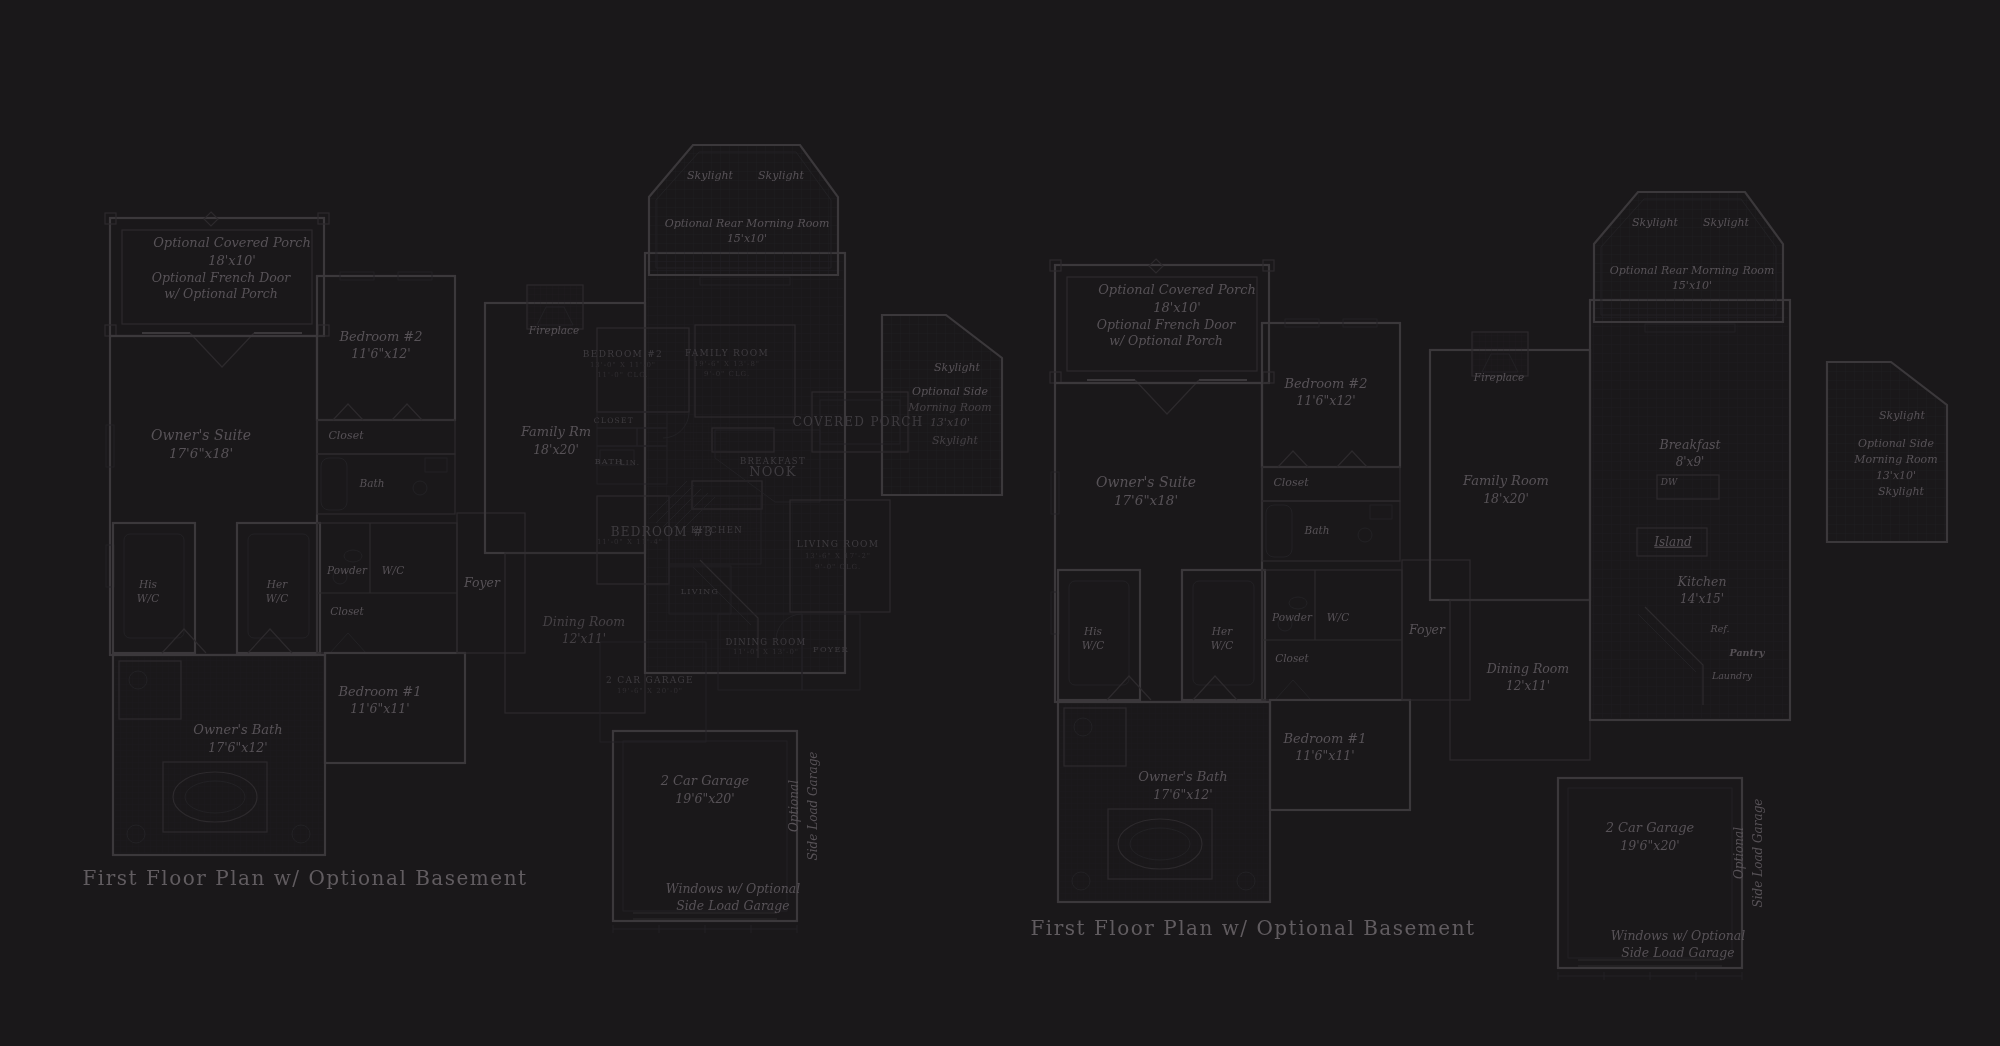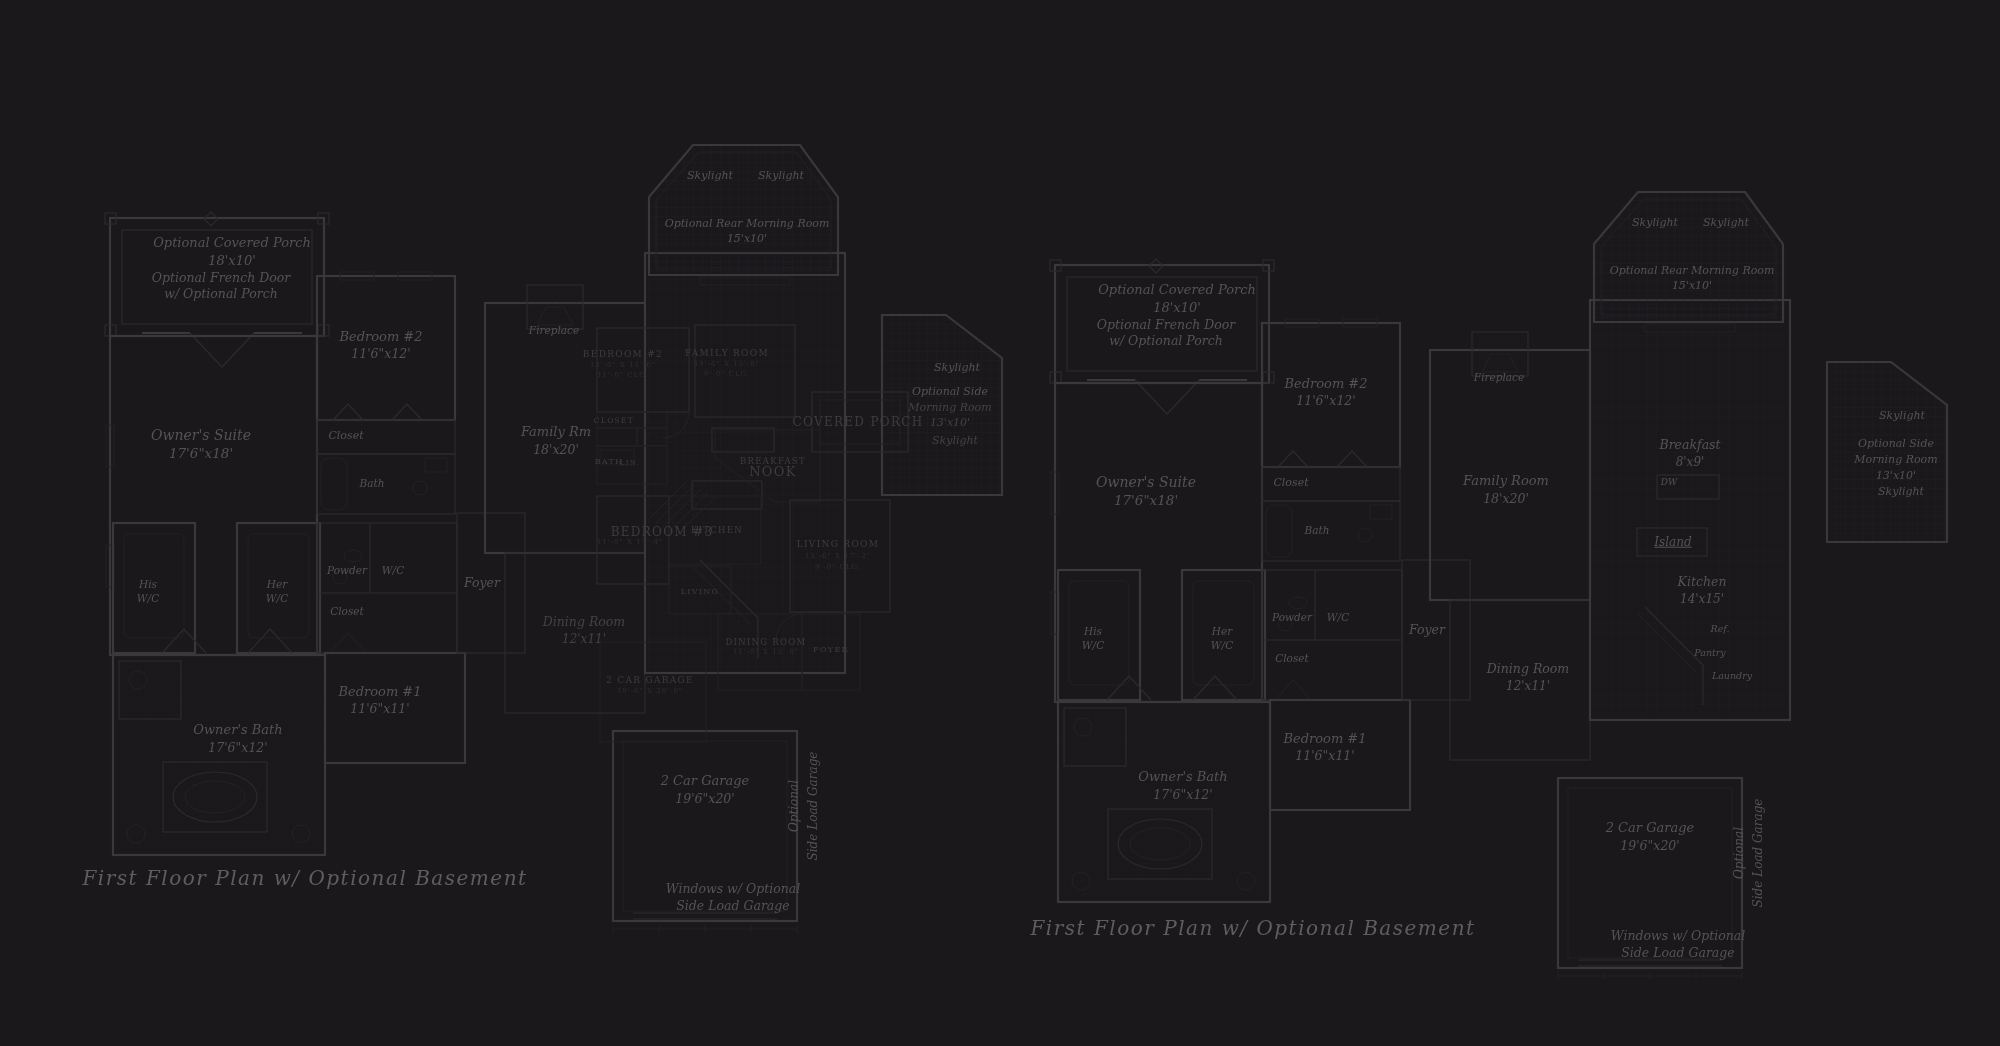--- a/index.html
+++ b/index.html
@@ -12,21 +12,21 @@
   }
   #bp{position:absolute;left:0;top:0;}
   #labels{position:absolute;left:0;top:0;width:2000px;height:1046px;}
   .lbl{
     position:absolute;white-space:nowrap;line-height:1.05;
     pointer-events:none;text-align:center;
   }
   .it{font-style:italic;color:var(--textItalic,#575257);}
   .caps{color:var(--textCaps,#3f3c40);letter-spacing:1.3px;font-style:normal;}
   .capsd{color:var(--textDim,#312e32);letter-spacing:1px;font-style:normal;}
-  .title{font-style:italic;color:var(--textTitle,#615c60);letter-spacing:1.5px;}
+  .title{color:var(--textTitle,#615c60);letter-spacing:1.5px;}
   
   .w{stroke:var(--wall,#3b383b);stroke-width:2.2;fill:none;stroke-linejoin:miter;}
   .t{stroke:var(--thin,#2d2a2d);stroke-width:1.2;fill:none;}
   .f{stroke:var(--faint,#242226);stroke-width:0.9;fill:none;}
   .gl{stroke:var(--grid,#232127);stroke-width:0.7;fill:none;}
   .gl2{stroke:#201e24;stroke-width:0.6;fill:none;}
 </style>
 </head>
 <body>
 
@@ -286,21 +286,21 @@
       <div class="lbl it" style="left: 1726px; top: 223px; font-size: 11px; transform: translate(-50%, -50%);">Skylight</div>
       <div class="lbl it" style="left: 1692px; top: 271px; font-size: 11px; transform: translate(-50%, -50%);">Optional Rear Morning Room</div>
       <div class="lbl it" style="left: 1692px; top: 286px; font-size: 11px; transform: translate(-50%, -50%);">15'x10'</div>
       <div class="lbl it" style="left: 1690px; top: 445px; font-size: 12.5px; transform: translate(-50%, -50%);">Breakfast</div>
       <div class="lbl it" style="left: 1690px; top: 462px; font-size: 12px; transform: translate(-50%, -50%);">8'x9'</div>
       <div class="lbl it" style="left: 1669px; top: 483px; font-size: 9px; transform: translate(-50%, -50%);">DW</div>
       <div class="lbl it" style="left: 1673px; top: 542px; font-size: 12px; transform: translate(-50%, -50%); text-decoration: underline;">Island</div>
       <div class="lbl it" style="left: 1702px; top: 582px; font-size: 12.5px; transform: translate(-50%, -50%);">Kitchen</div>
       <div class="lbl it" style="left: 1702px; top: 599px; font-size: 12px; transform: translate(-50%, -50%);">14'x15'</div>
       <div class="lbl it" style="left: 1720px; top: 629px; font-size: 9.5px; transform: translate(-50%, -50%);">Ref.</div>
-      <div class="lbl it" style="left: 1710px; top: 653px; font-size: 9.5px; transform: translate(-50%, -50%);">Pantry</div>
+      <div class="lbl it" style="left: 1747px; top: 653px; font-size: 9.5px; transform: translate(-50%, -50%); font-weight: bold;">Pantry</div>
       <div class="lbl it" style="left: 1732px; top: 676px; font-size: 9.5px; transform: translate(-50%, -50%);">Laundry</div>
       <div class="lbl it" style="left: 1528px; top: 669px; font-size: 12.5px; transform: translate(-50%, -50%);">Dining Room</div>
       <div class="lbl it" style="left: 1528px; top: 686px; font-size: 12px; transform: translate(-50%, -50%);">12'x11'</div>
       <div class="lbl it" style="left: 1325px; top: 739px; font-size: 13px; transform: translate(-50%, -50%);">Bedroom #1</div>
       <div class="lbl it" style="left: 1325px; top: 756px; font-size: 12.5px; transform: translate(-50%, -50%);">11'6"x11'</div>
       <div class="lbl it" style="left: 1183px; top: 777px; font-size: 13px; transform: translate(-50%, -50%);">Owner's Bath</div>
       <div class="lbl it" style="left: 1183px; top: 795px; font-size: 12.5px; transform: translate(-50%, -50%);">17'6"x12'</div>
       <div class="lbl it" style="left: 1902px; top: 416px; font-size: 11px; transform: translate(-50%, -50%);">Skylight</div>
       <div class="lbl it" style="left: 1896px; top: 444px; font-size: 11px; transform: translate(-50%, -50%);">Optional Side</div>
       <div class="lbl it" style="left: 1896px; top: 460px; font-size: 11px; transform: translate(-50%, -50%);">Morning Room</div>

